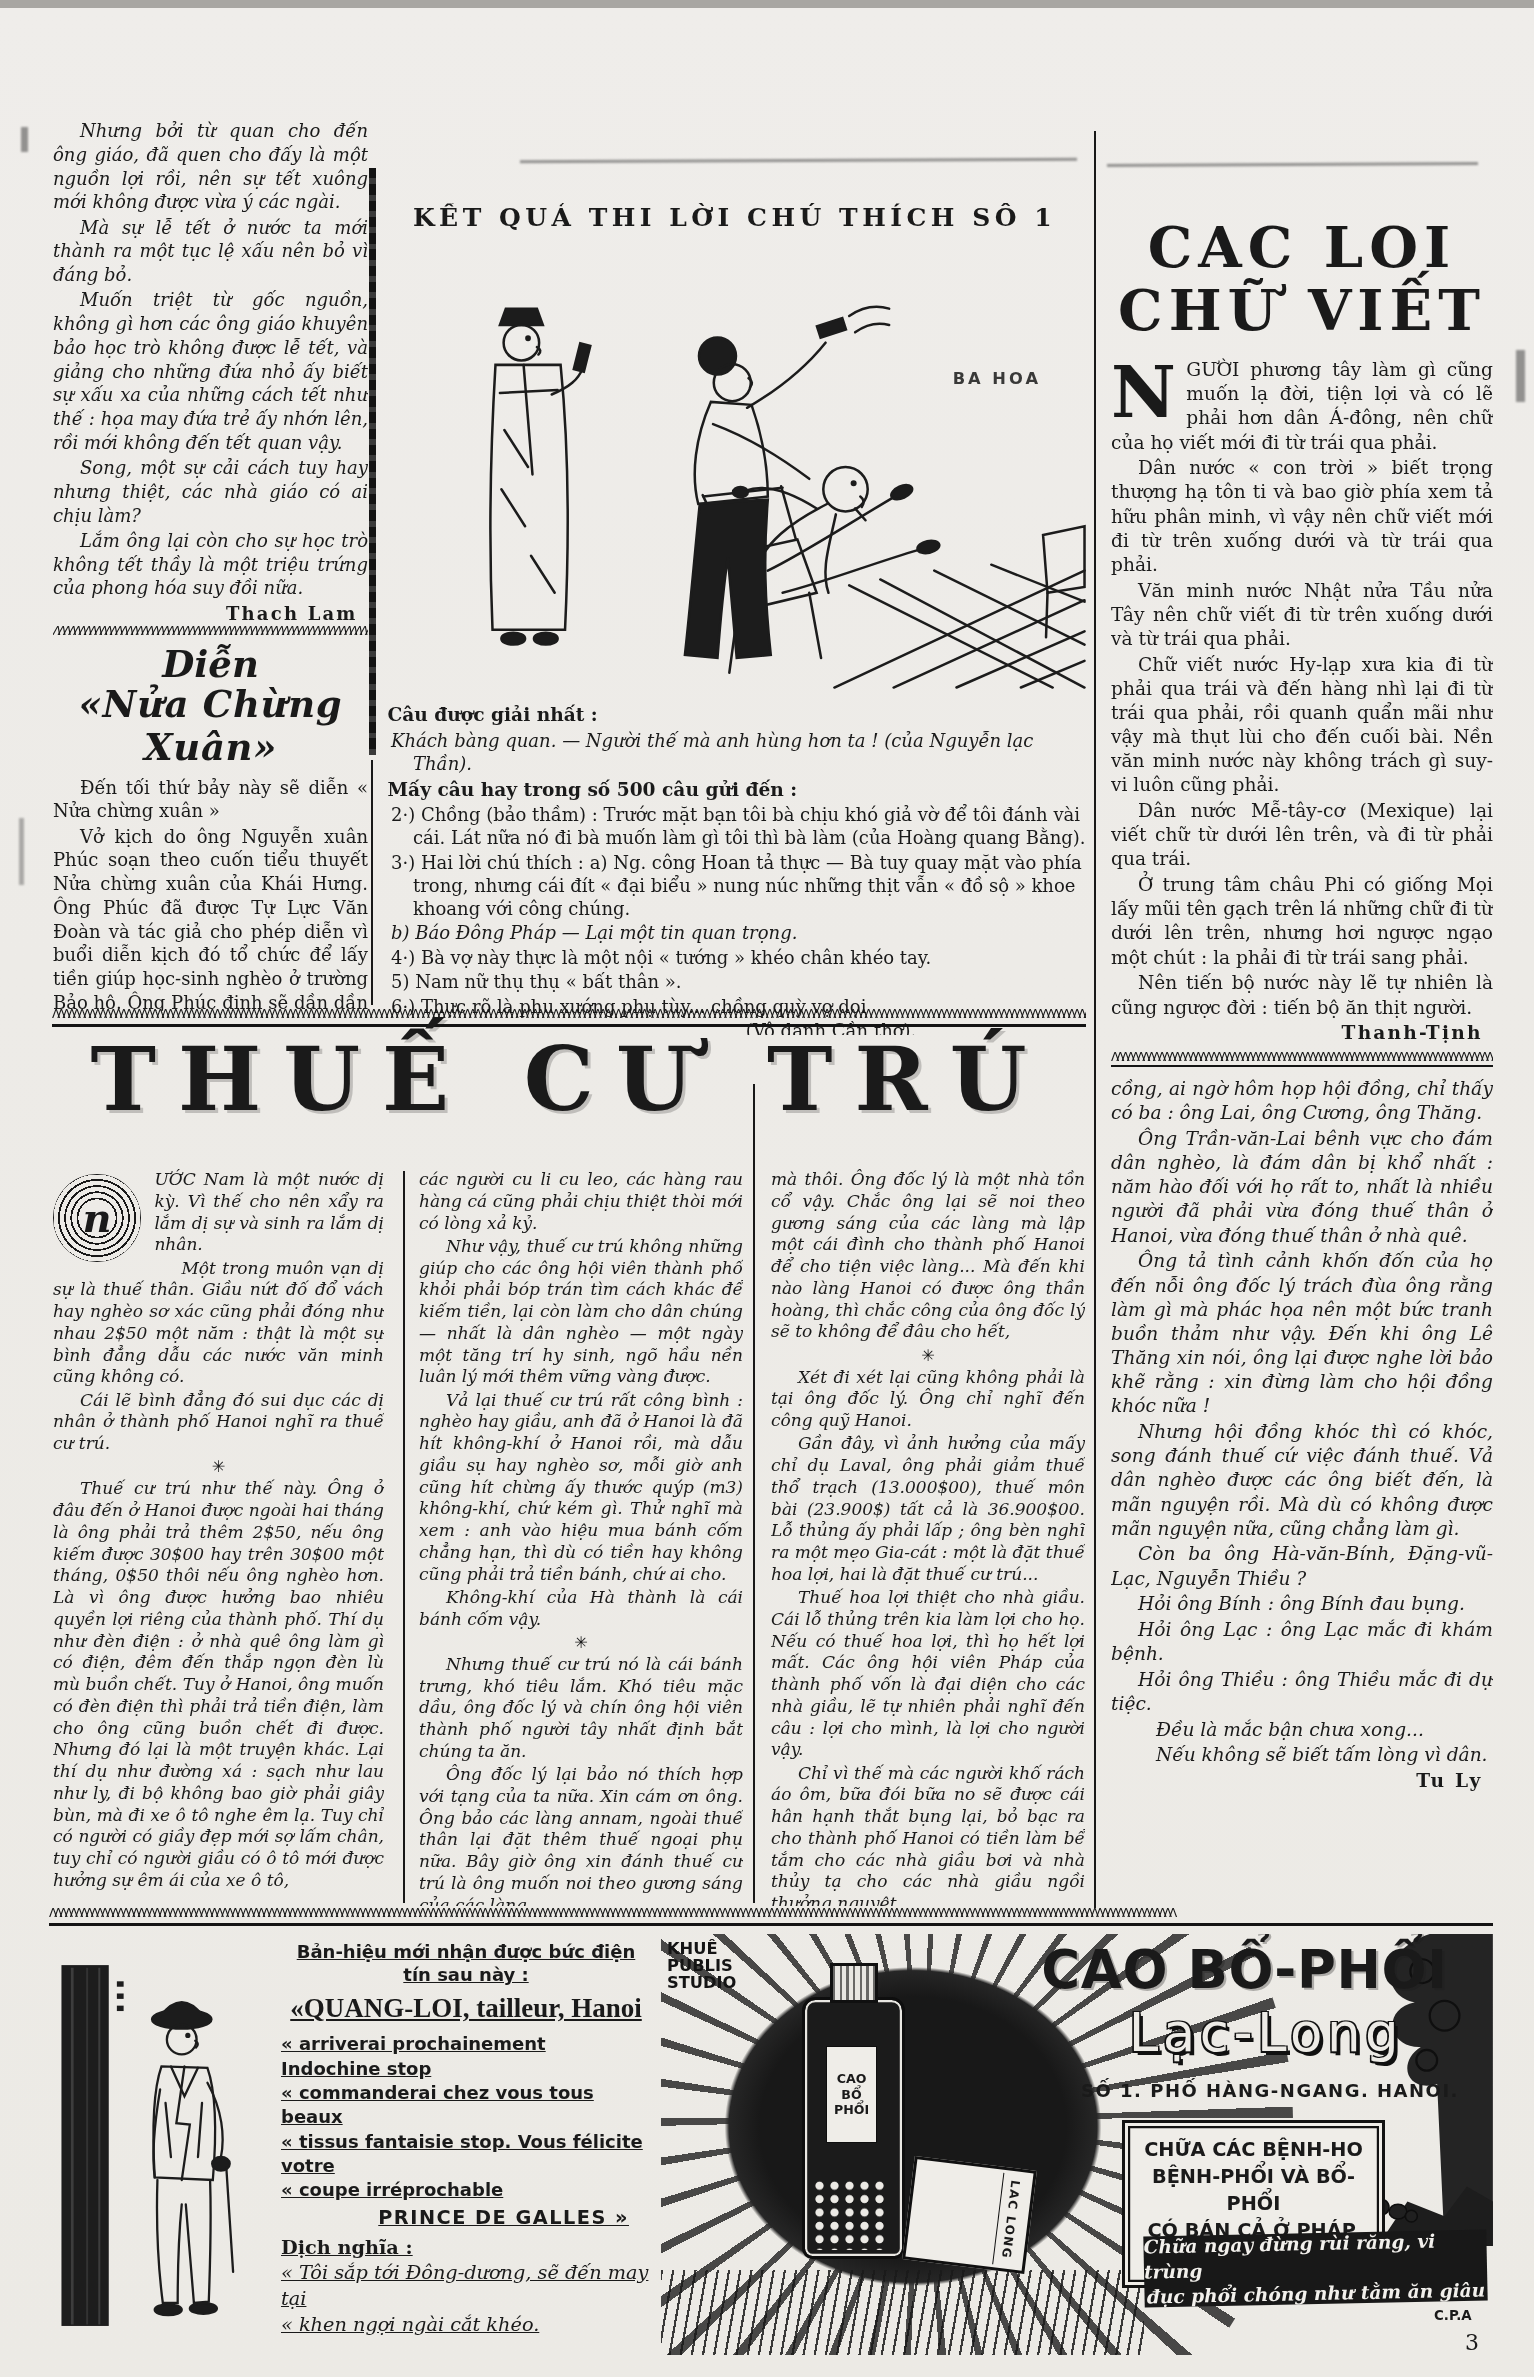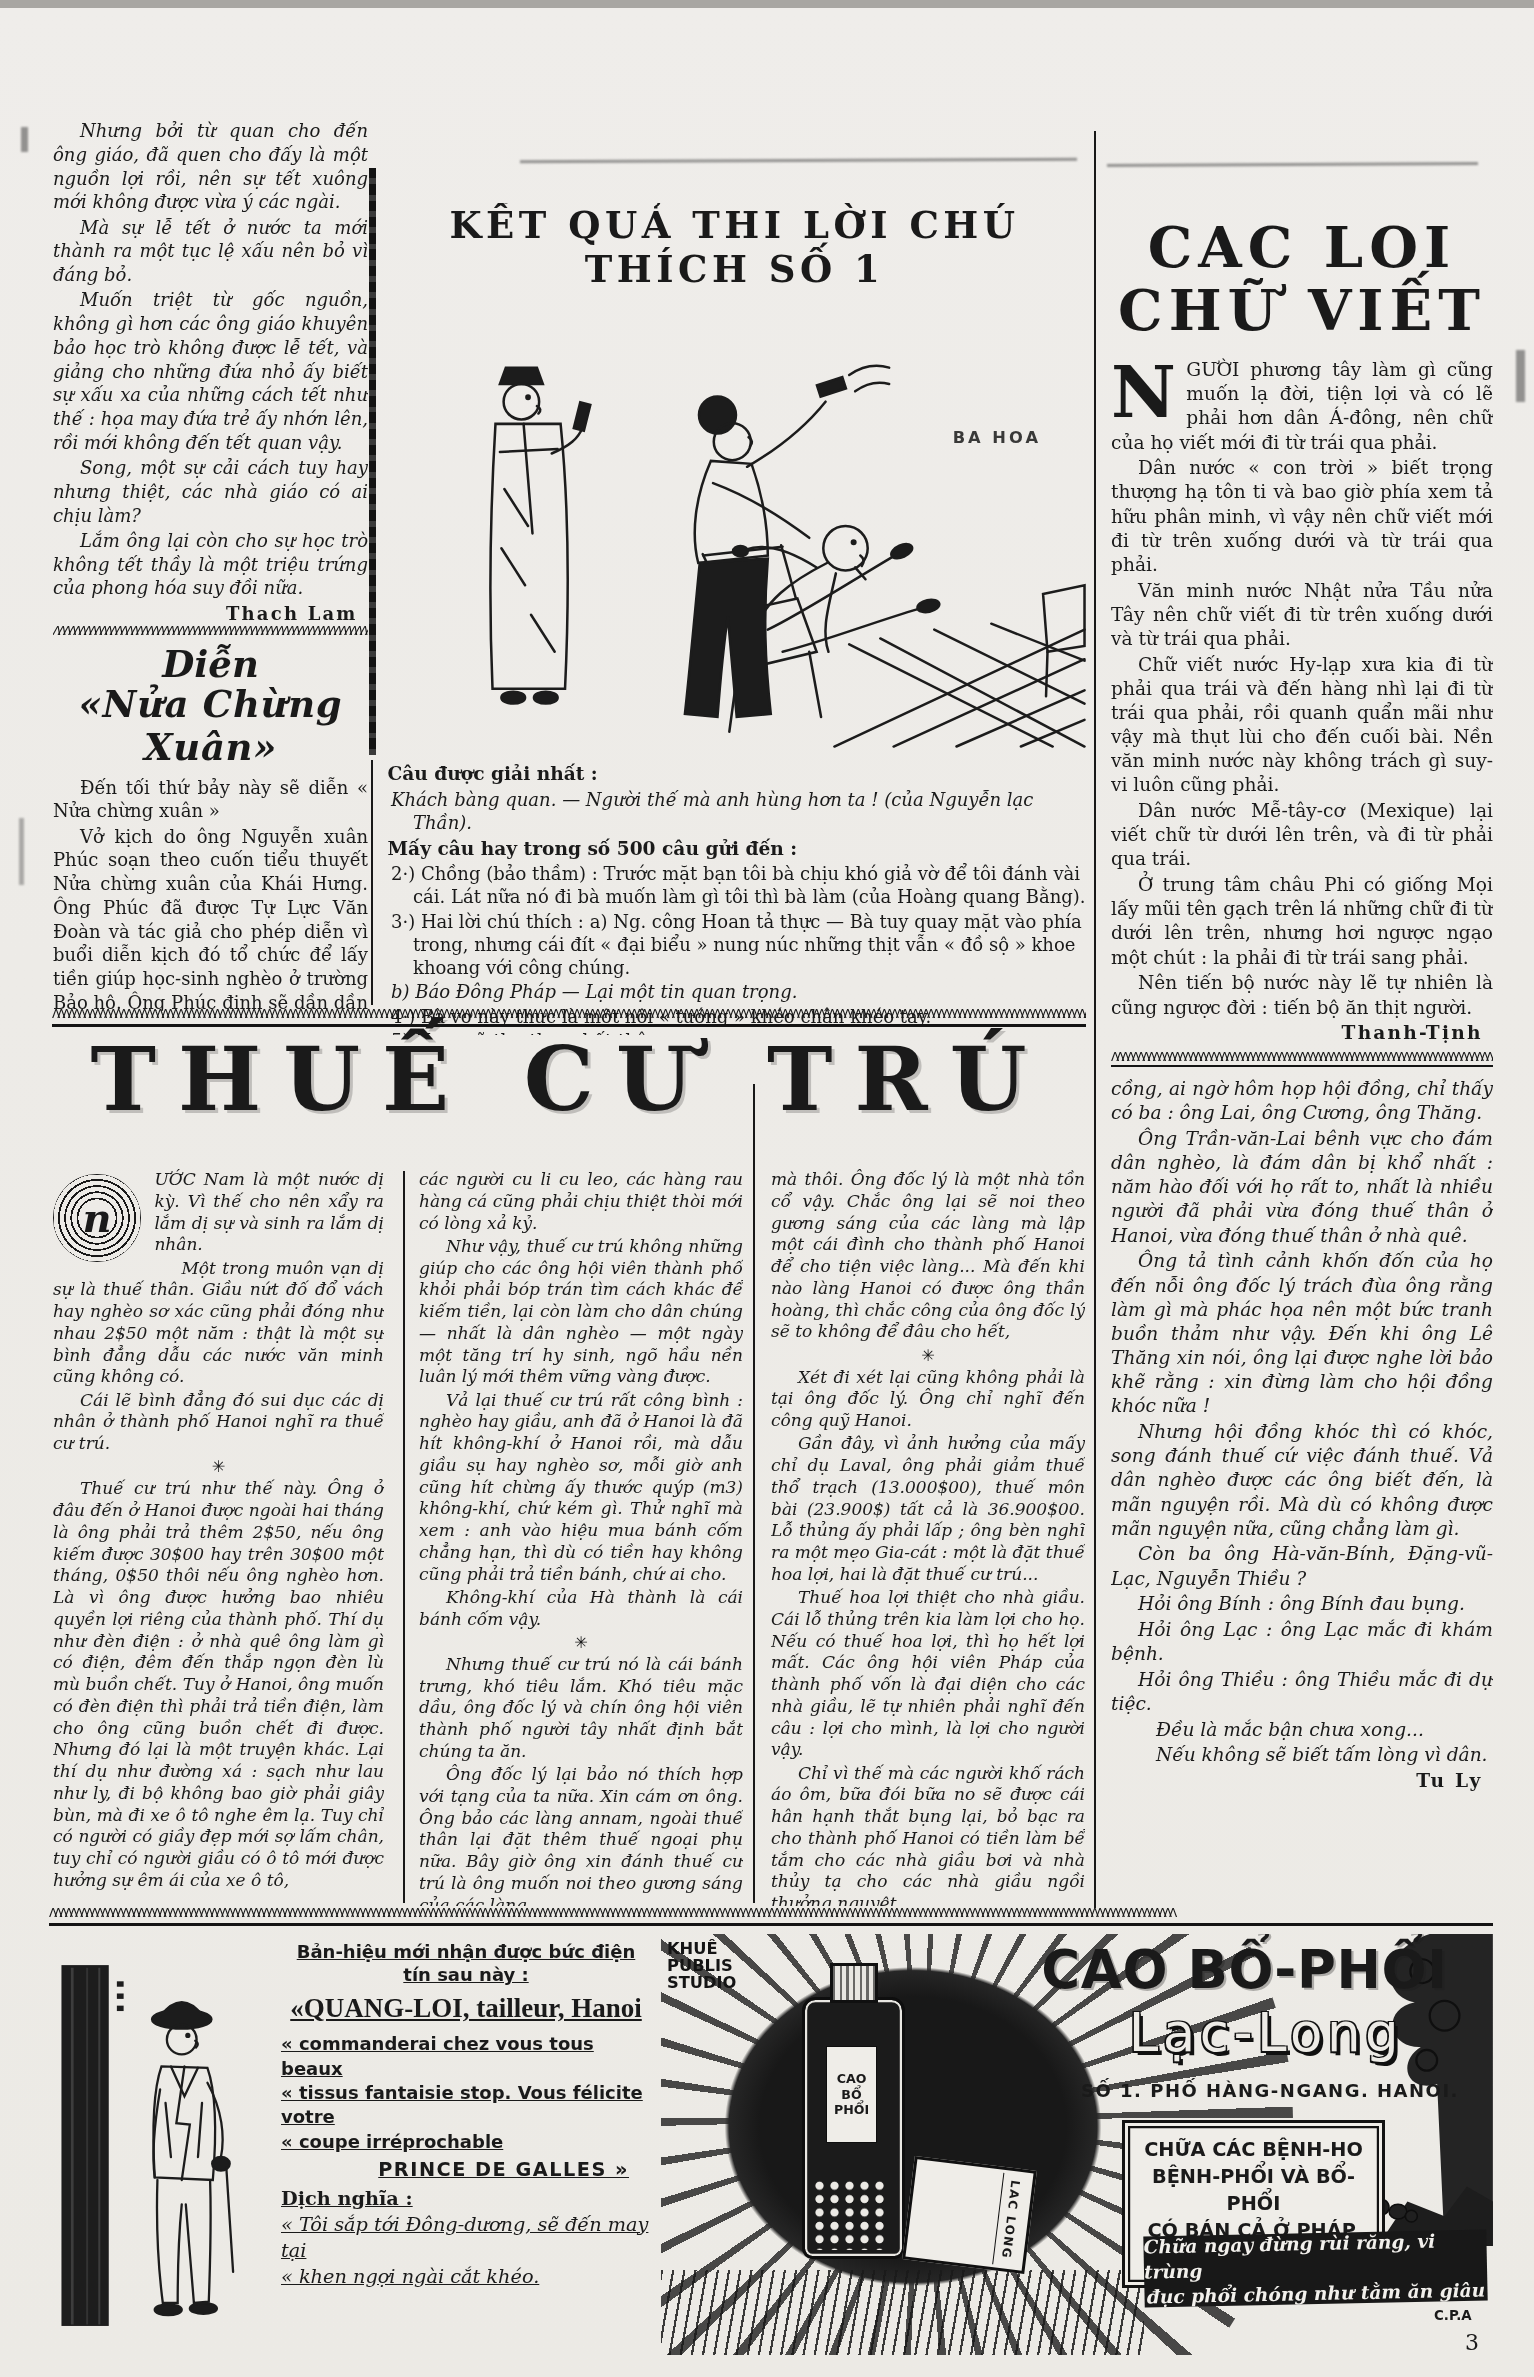--- a/index.html
+++ b/index.html
@@ -17,21 +17,21 @@
   .leftcol{position:absolute;left:53px;top:111px;width:315px;height:892px;overflow:hidden;
            font-size:18px;line-height:1.32;}
   .centercol{position:absolute;left:383px;top:195px;width:703px;height:832px;overflow:hidden;}
   .rightcol{position:absolute;left:1111px;top:189px;width:382px;height:1709px;overflow:hidden;
             font-size:18.6px;line-height:1.30;}
   .thuecols{position:absolute;top:1161px;height:737px;overflow:hidden;font-size:17px;line-height:1.28;}
   #tc1{left:53px;width:331px;}
   #tc2{left:419px;width:324px;}
   #tc3{left:771px;width:314px;}
   
-  .c-title{font-size:37px;font-weight:bold;letter-spacing:4.5px;text-align:center;margin-bottom:12px;}
+  .c-title{font-size:25px;font-weight:bold;letter-spacing:4.5px;text-align:center;margin-bottom:12px;}
   .dien-t1{font-size:37px;font-weight:bold;text-align:center;margin-top:7.4px;line-height:1.0;}
   .dien-t2{font-size:37px;font-weight:bold;text-align:center;letter-spacing:0.7px;line-height:1.15;margin-bottom:7.4px;}
   .r-title{font-size:56px;font-weight:bold;line-height:1.12;text-align:center;letter-spacing:6px;margin:19.3px 0 16.3px 0;}
   .thue-title{position:absolute;left:53px;top:1027px;width:1033px;text-align:center;
               font-size:88px;font-weight:bold;letter-spacing:22px;line-height:1;
               text-shadow:3px 3px 0 rgba(30,30,30,.22);}
   
   .zz{height:13.4px;line-height:12px;font-size:12px;letter-spacing:-3px;color:#161616;
       overflow:hidden;white-space:nowrap;font-family:"DejaVu Sans",sans-serif;}
   .zz::before{content:"ΛΛΛΛΛΛΛΛΛΛΛΛΛΛΛΛΛΛΛΛΛΛΛΛΛΛΛΛΛΛΛΛΛΛΛΛΛΛΛΛΛΛΛΛΛΛΛΛΛΛΛΛΛΛΛΛΛΛΛΛΛΛΛΛΛΛΛΛΛΛΛΛΛΛΛΛΛΛΛΛΛΛΛΛΛΛΛΛΛΛΛΛΛΛΛΛΛΛΛΛΛΛΛΛΛΛΛΛΛΛΛΛΛΛΛΛΛΛΛΛΛΛΛΛΛΛΛΛΛΛΛΛΛΛΛΛΛΛΛΛΛΛΛΛΛΛΛΛΛΛΛΛΛΛΛΛΛΛΛΛΛΛΛΛΛΛΛΛΛΛΛΛΛΛΛΛΛΛΛΛΛΛΛΛΛΛΛΛΛΛΛΛΛΛΛΛΛΛΛΛΛΛΛΛΛΛΛΛΛΛΛΛΛΛΛΛ";}
@@ -324,20 +324,21 @@
           <ellipse cx="224" cy="524" rx="20" ry="8" fill="#1c1c1c"></ellipse>
           <line x1="258" y1="316" x2="268" y2="470"></line>
           <line x1="168" y1="220" x2="176" y2="300"></line>
           <line x1="222" y1="220" x2="216" y2="300"></line>
         </g>
       </svg>
     </div>
     <div class="txt">
       <div class="ql-intro">Bản-hiệu mới nhận được bức điện tín sau này :</div>
       <div class="ql-head">«QUANG-LOI, tailleur, Hanoi</div>
+      <div class="ql-tel">« arriverai prochainement Indochine stop</div>
       <div class="ql-tel">« commanderai chez vous tous beaux</div>
       <div class="ql-tel">« tissus fantaisie stop. Vous félicite votre</div>
       <div class="ql-tel">« coupe irréprochable</div>
       <div class="ql-prince">PRINCE DE GALLES »</div>
       <div class="ql-dich">Dịch nghĩa :</div>
       <div class="ql-it">« Tôi sắp tới Đông-dương, sẽ đến may tại</div>
       <div class="ql-it">« khen ngợi ngài cắt khéo.</div>
 
     </div>
   </div>

